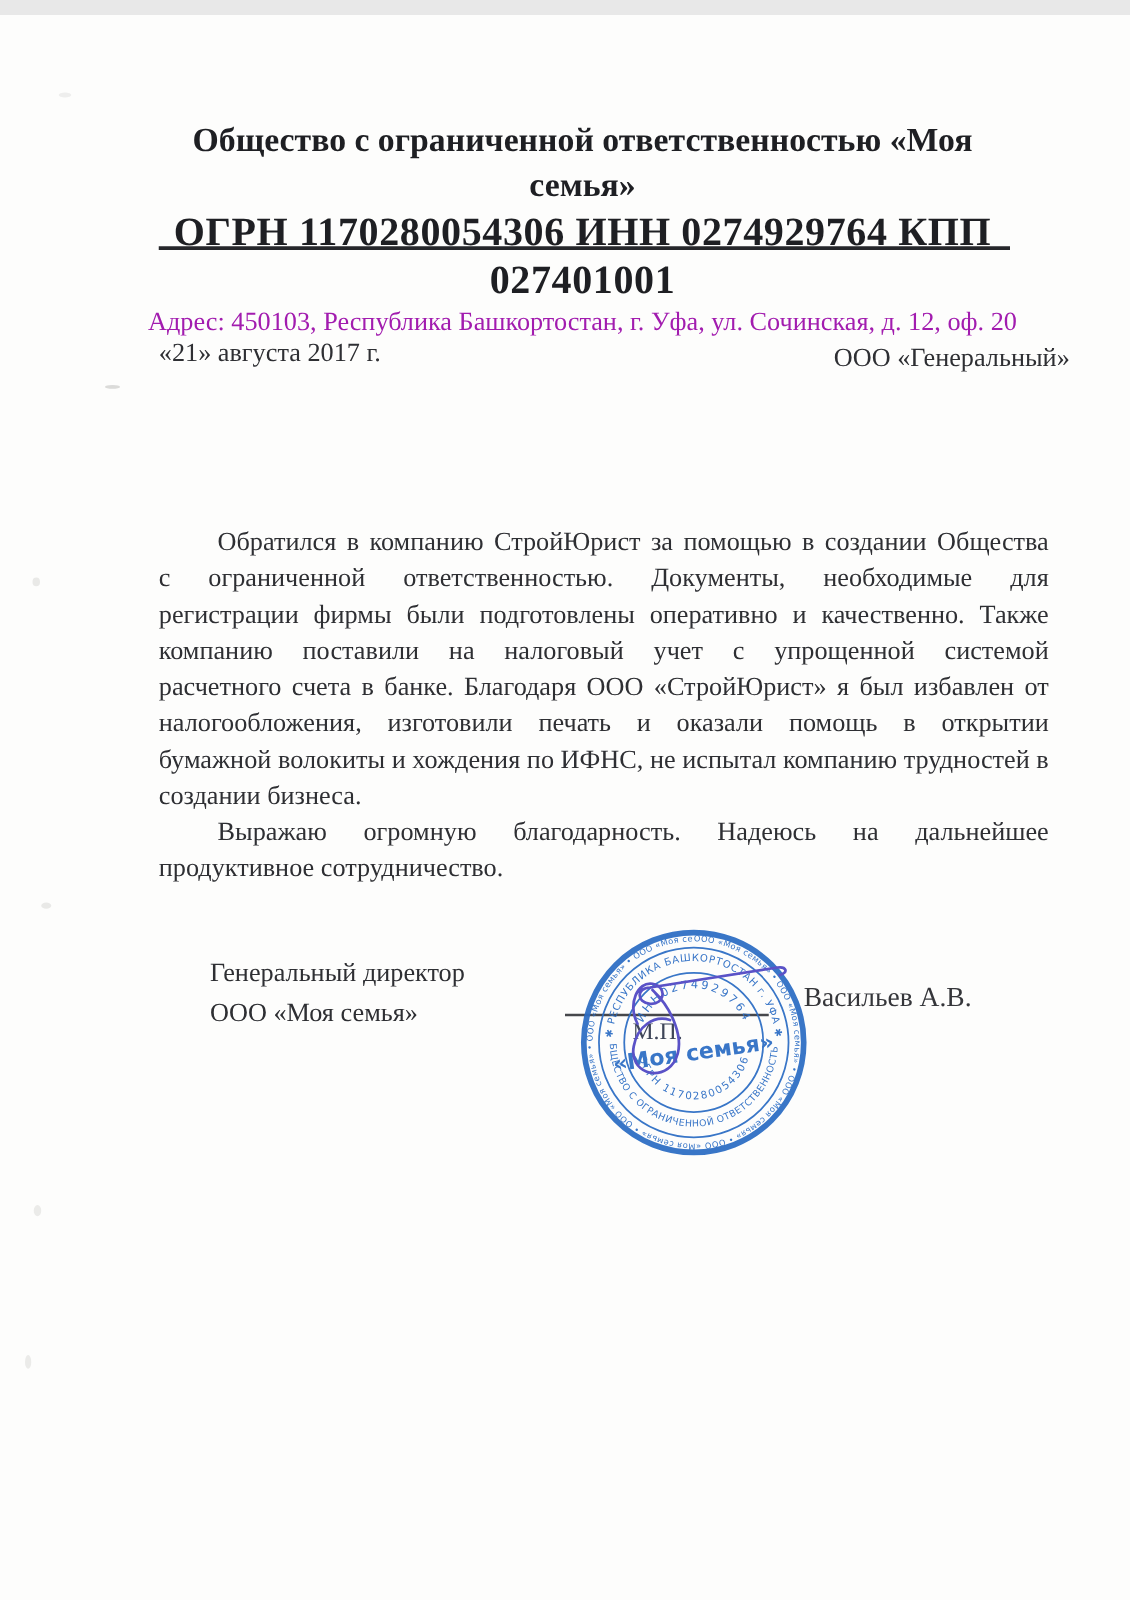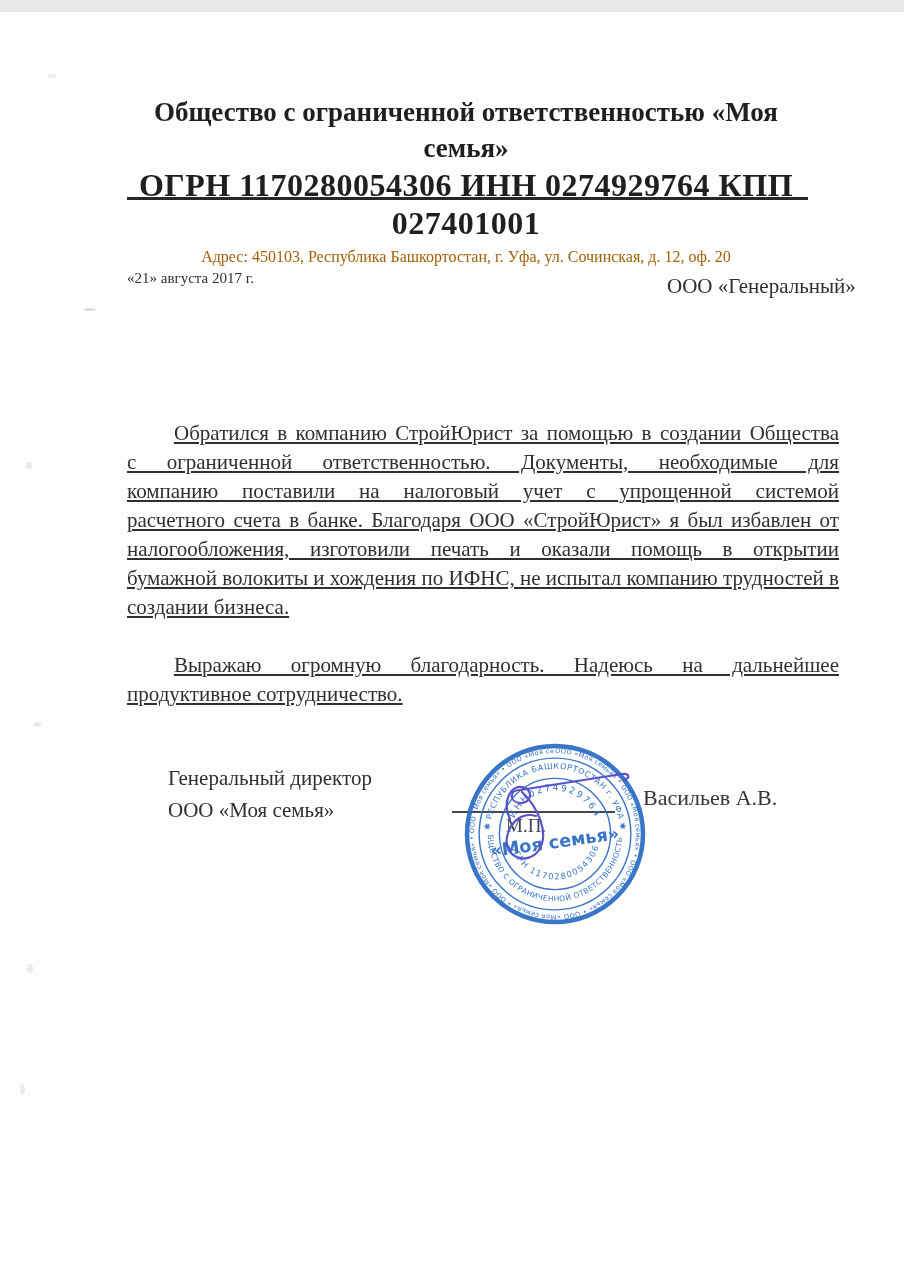--- a/index.html
+++ b/index.html
@@ -5,29 +5,29 @@
   * { margin:0; padding:0; box-sizing:border-box; }
   html,body { background:#e8e8e8; }
   .page {
     position:relative; width:904px; height:1280px; background:#fdfdfc;
     font-family:"Liberation Serif", serif; color:#2e2f33; overflow:hidden;
     margin:12px auto;
   }
   .letterhead { position:absolute; left:113px; top:82px; width:706px; text-align:center; }
   .company-name { font-size:27px; font-weight:bold; color:#1e1f23; line-height:36px; }
   .reg-line     { font-size:32px; font-weight:bold; color:#1e1f23; line-height:38px; letter-spacing:0.5px; }
-  .addr-line    { font-size:16px; color:#a16207; line-height:26px; margin-top:2px; }
+  .addr-line    { font-size:21px; color:#a21caf; line-height:26px; margin-top:2px; }
   .header-rule  { position:absolute; left:127px; top:185px; width:681px; height:3px; background:#26272b; }
 
-  .letter-date { position:absolute; left:127px; top:258px; font-size:15px; }
+  .letter-date { position:absolute; left:127px; top:258px; font-size:21px; }
   .addressee   { position:absolute; left:667px; top:260px; font-size:21px; line-height:29px; }
 
   .body-block { position:absolute; left:127px; width:712px; font-size:21px; }
   .p1 { top:407px; } .p2 { top:639px; }
-  .line { line-height:29px; text-align:justify; text-align-last:justify; white-space:normal;text-decoration:underline; }
+  .line { line-height:29px; text-align:justify; text-align-last:justify; white-space:normal; }
   .line.last { text-align:right; text-align-last:left; }
   .line.indent { text-indent:47px; }
 
   .sig-title { position:absolute; left:168px; top:750px; font-size:21px; line-height:32px; }
   .sig-line  { position:absolute; left:452px; top:799px; width:163px; height:2px; background:#46474b; z-index:1; }
   .mp-label  { position:absolute; left:506px; top:803px; font-size:19px; color:#3e4558; z-index:1; }
   .sig-name  { position:absolute; left:643px; top:773px; font-size:22px; color:#35363a; }
 
   .seal { position:absolute; left:464px; top:731px; width:182px; height:182px; z-index:2; opacity:0.93; }
   .seal svg { width:100%; height:100%; color:#2b6cc4; }
@@ -56,20 +56,21 @@
   <div class="header-rule"></div>
 
   <div class="letter-date">«21» августа 2017 г.</div>
   <div class="addressee">
     <div>ООО «Генеральный»</div>
   </div>
 
   <div class="body-block p1">
     <div class="line indent">Обратился в компанию СтройЮрист за помощью в создании Общества</div>
     <div class="line">с ограниченной ответственностью. Документы, необходимые для</div>
+    <div class="line">регистрации фирмы были подготовлены оперативно и качественно. Также</div>
     <div class="line">компанию поставили на налоговый учет с упрощенной системой</div>
     <div class="line">расчетного счета в банке. Благодаря ООО «СтройЮрист» я был избавлен от</div>
     <div class="line">налогообложения, изготовили печать и оказали помощь в открытии</div>
     <div class="line">бумажной волокиты и хождения по ИФНС, не испытал компанию трудностей в</div>
     <div class="line last">создании бизнеса.</div>
   </div>
 
   <div class="body-block p2">
     <div class="line indent">Выражаю огромную благодарность. Надеюсь на дальнейшее</div>
     <div class="line last">продуктивное сотрудничество.</div>

